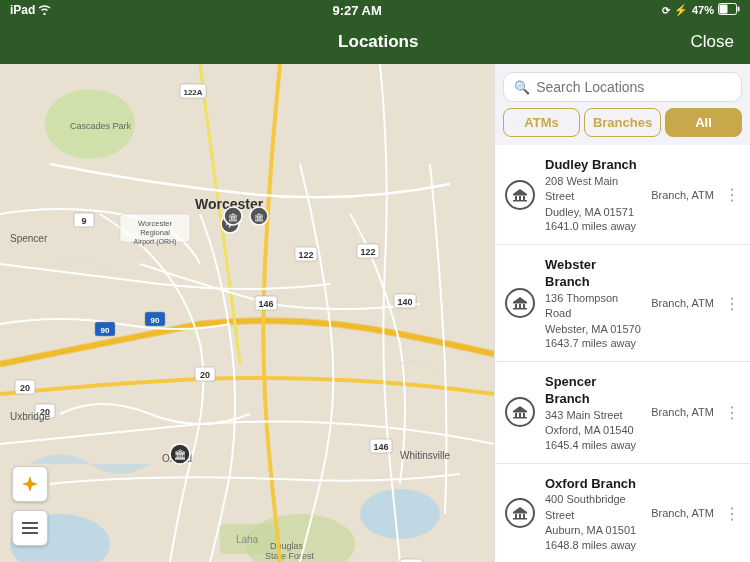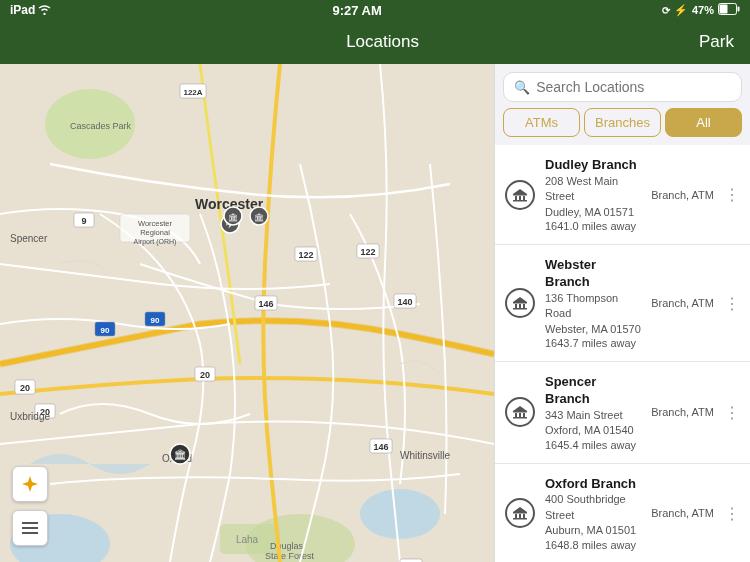--- a/index.html
+++ b/index.html
@@ -25,21 +25,21 @@
       background: #2d5a27;
       color: white;
       display: flex;
       justify-content: space-between;
       align-items: center;
       height: 44px;
       padding: 0 16px;
     }
     #nav-bar .nav-title {
       font-size: 17px;
-      font-weight: 400;
+      font-weight: 700;
       color: white;
     }
     #nav-bar .nav-close {
       font-size: 17px;
       color: white;
       cursor: pointer;
     }
     #nav-bar .nav-spacer { width: 50px; }
 
     
@@ -134,21 +134,21 @@
       gap: 4px;
       background: #f2f2f7;
     }
     .filter-tab {
       flex: 1;
       text-align: center;
       padding: 6px 0;
       border-radius: 8px;
       font-size: 13px;
       cursor: pointer;
-      font-weight: 400;
+      font-weight: 700;
       border: 1px solid #c8a84b;
     }
     .filter-tab.active {
       background: #c8a84b;
       color: white;
       border-color: #c8a84b;
     }
     .filter-tab:not(.active) {
       background: transparent;
       color: #c8a84b;
@@ -256,21 +256,21 @@
         <rect x="19.5" y="3.5" width="2" height="5" rx="1" fill="white"></rect>
         <rect x="1.5" y="1.5" width="8" height="9" rx="1" fill="white"></rect>
       </svg>
     </span>
   </div>
 </div>
 
 <div id="nav-bar">
   <div class="nav-spacer"></div>
   <span class="nav-title">Locations</span>
-  <span class="nav-close">Park</span>
+  <span class="nav-close">Close</span>
 </div>
 
 <div id="main-content">
 
   <div id="map-panel">
     <svg id="map-svg" viewBox="0 0 494 498" preserveAspectRatio="xMidYMid slice">
 
       <rect width="494" height="498" fill="#e8e0d0"></rect>
 
       <ellipse cx="60" cy="480" rx="50" ry="30" fill="#b5d5e8" opacity="0.8"></ellipse>

